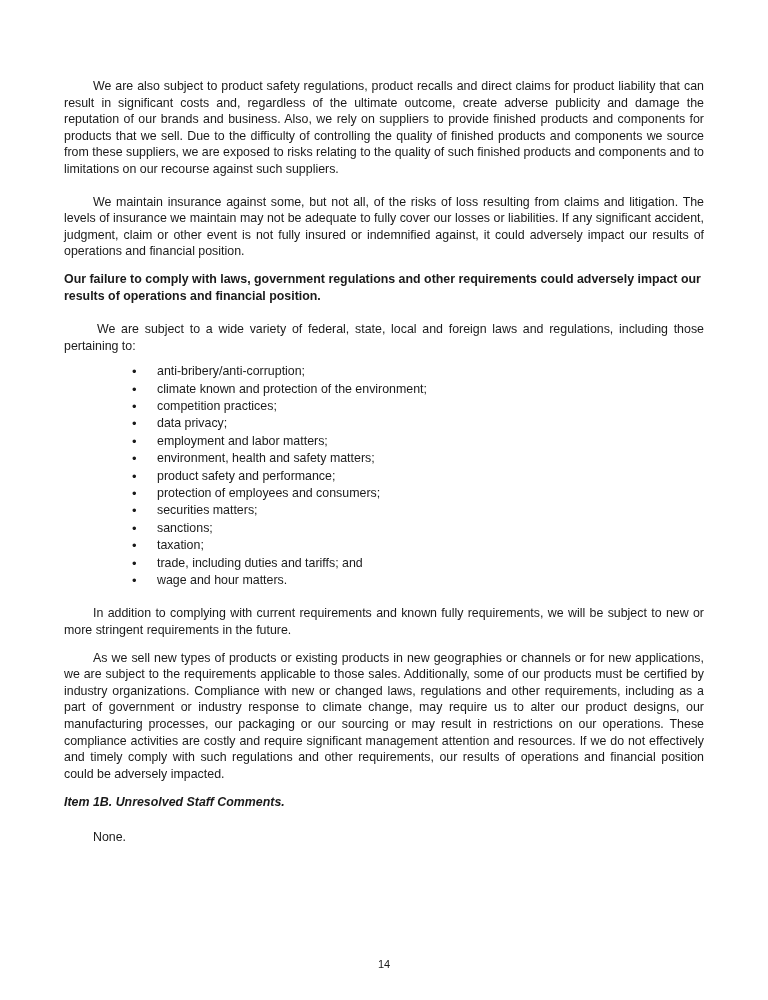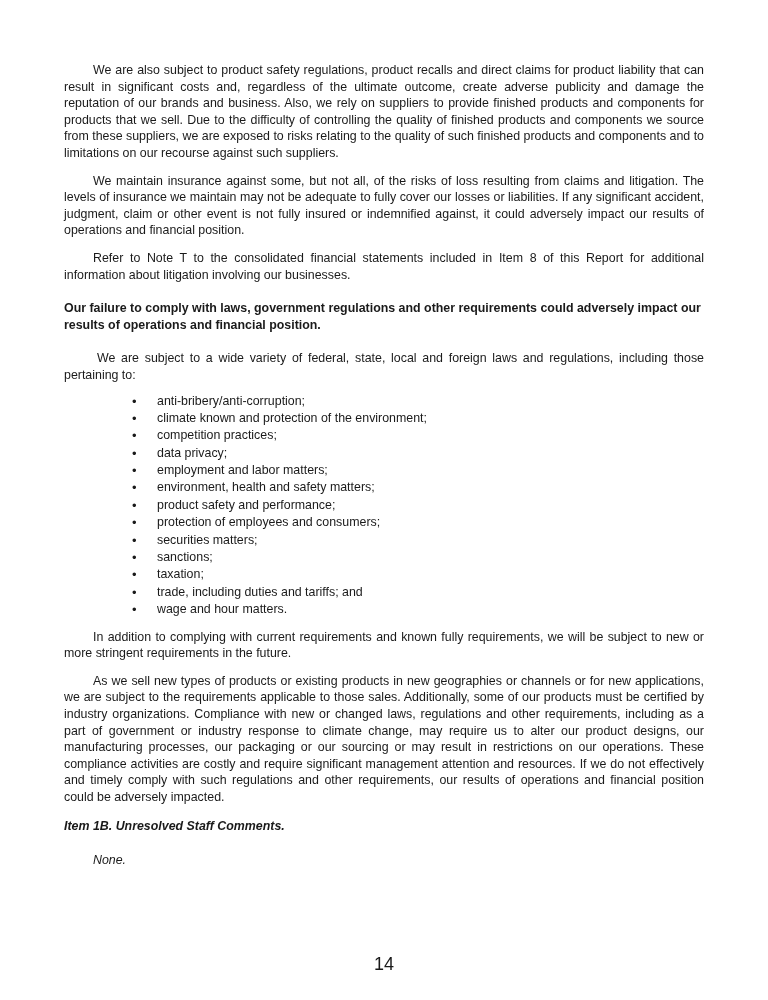--- a/index.html
+++ b/index.html
@@ -25,20 +25,21 @@
     }
     p {
       margin: 0;
       text-align: justify;
     }
     .indent {
       text-indent: 29px;
     }
     .gap-after {
       margin-bottom: 11px;
+      margin-top: 16px;
     }
     .risk-heading {
       font-weight: bold;
       margin: 0 0 17px 0;
       text-align: left;
       font-size: 12.4px;
     }
     .indent-lead {
       text-indent: 33px;
     }
@@ -60,38 +61,36 @@
       font-size: 13px;
     }
     .item-heading {
       font-weight: bold;
       margin: 12px 0 18px 0;
       text-align: left;
       font-style: italic;
     }
     .none-text {
       text-indent: 29px;
-      font-style: italic;
     }
     .page-number {
       position: absolute;
       top: 956px;
       left: 0;
       width: 768px;
       text-align: center;
-      font-size: 18px;
+      font-size: 11px;
     }
   </style>
 </head>
 <body>
 
 <div class="page">
   <p class="indent gap-after">We are also subject to product safety regulations, product recalls and direct claims for product liability that can result in significant costs and, regardless of the ultimate outcome, create adverse publicity and damage the reputation of our brands and business. Also, we rely on suppliers to provide finished products and components for products that we sell. Due to the difficulty of controlling the quality of finished products and components we source from these suppliers, we are exposed to risks relating to the quality of such finished products and components and to limitations on our recourse against such suppliers.</p>
   <p class="indent gap-after">We maintain insurance against some, but not all, of the risks of loss resulting from claims and litigation. The levels of insurance we maintain may not be adequate to fully cover our losses or liabilities. If any significant accident, judgment, claim or other event is not fully insured or indemnified against, it could adversely impact our results of operations and financial position.</p>
-  <p class="indent" style="margin-bottom:17px;">Refer to Note T to the consolidated financial statements included in Item 8 of this Report for additional information about litigation involving our businesses.</p>
 
   <p class="risk-heading">Our failure to comply with laws, government regulations and other requirements could adversely impact our results of operations and financial position.</p>
 
   <p class="indent-lead">We are subject to a wide variety of federal, state, local and foreign laws and regulations, including those pertaining to:</p>
 
   <ul class="bullets">
     <li><span class="bullet">•</span><span>anti-bribery/anti-corruption;</span></li>
     <li><span class="bullet">•</span><span>climate known and protection of the environment;</span></li>
     <li><span class="bullet">•</span><span>competition practices;</span></li>
     <li><span class="bullet">•</span><span>data privacy;</span></li>

